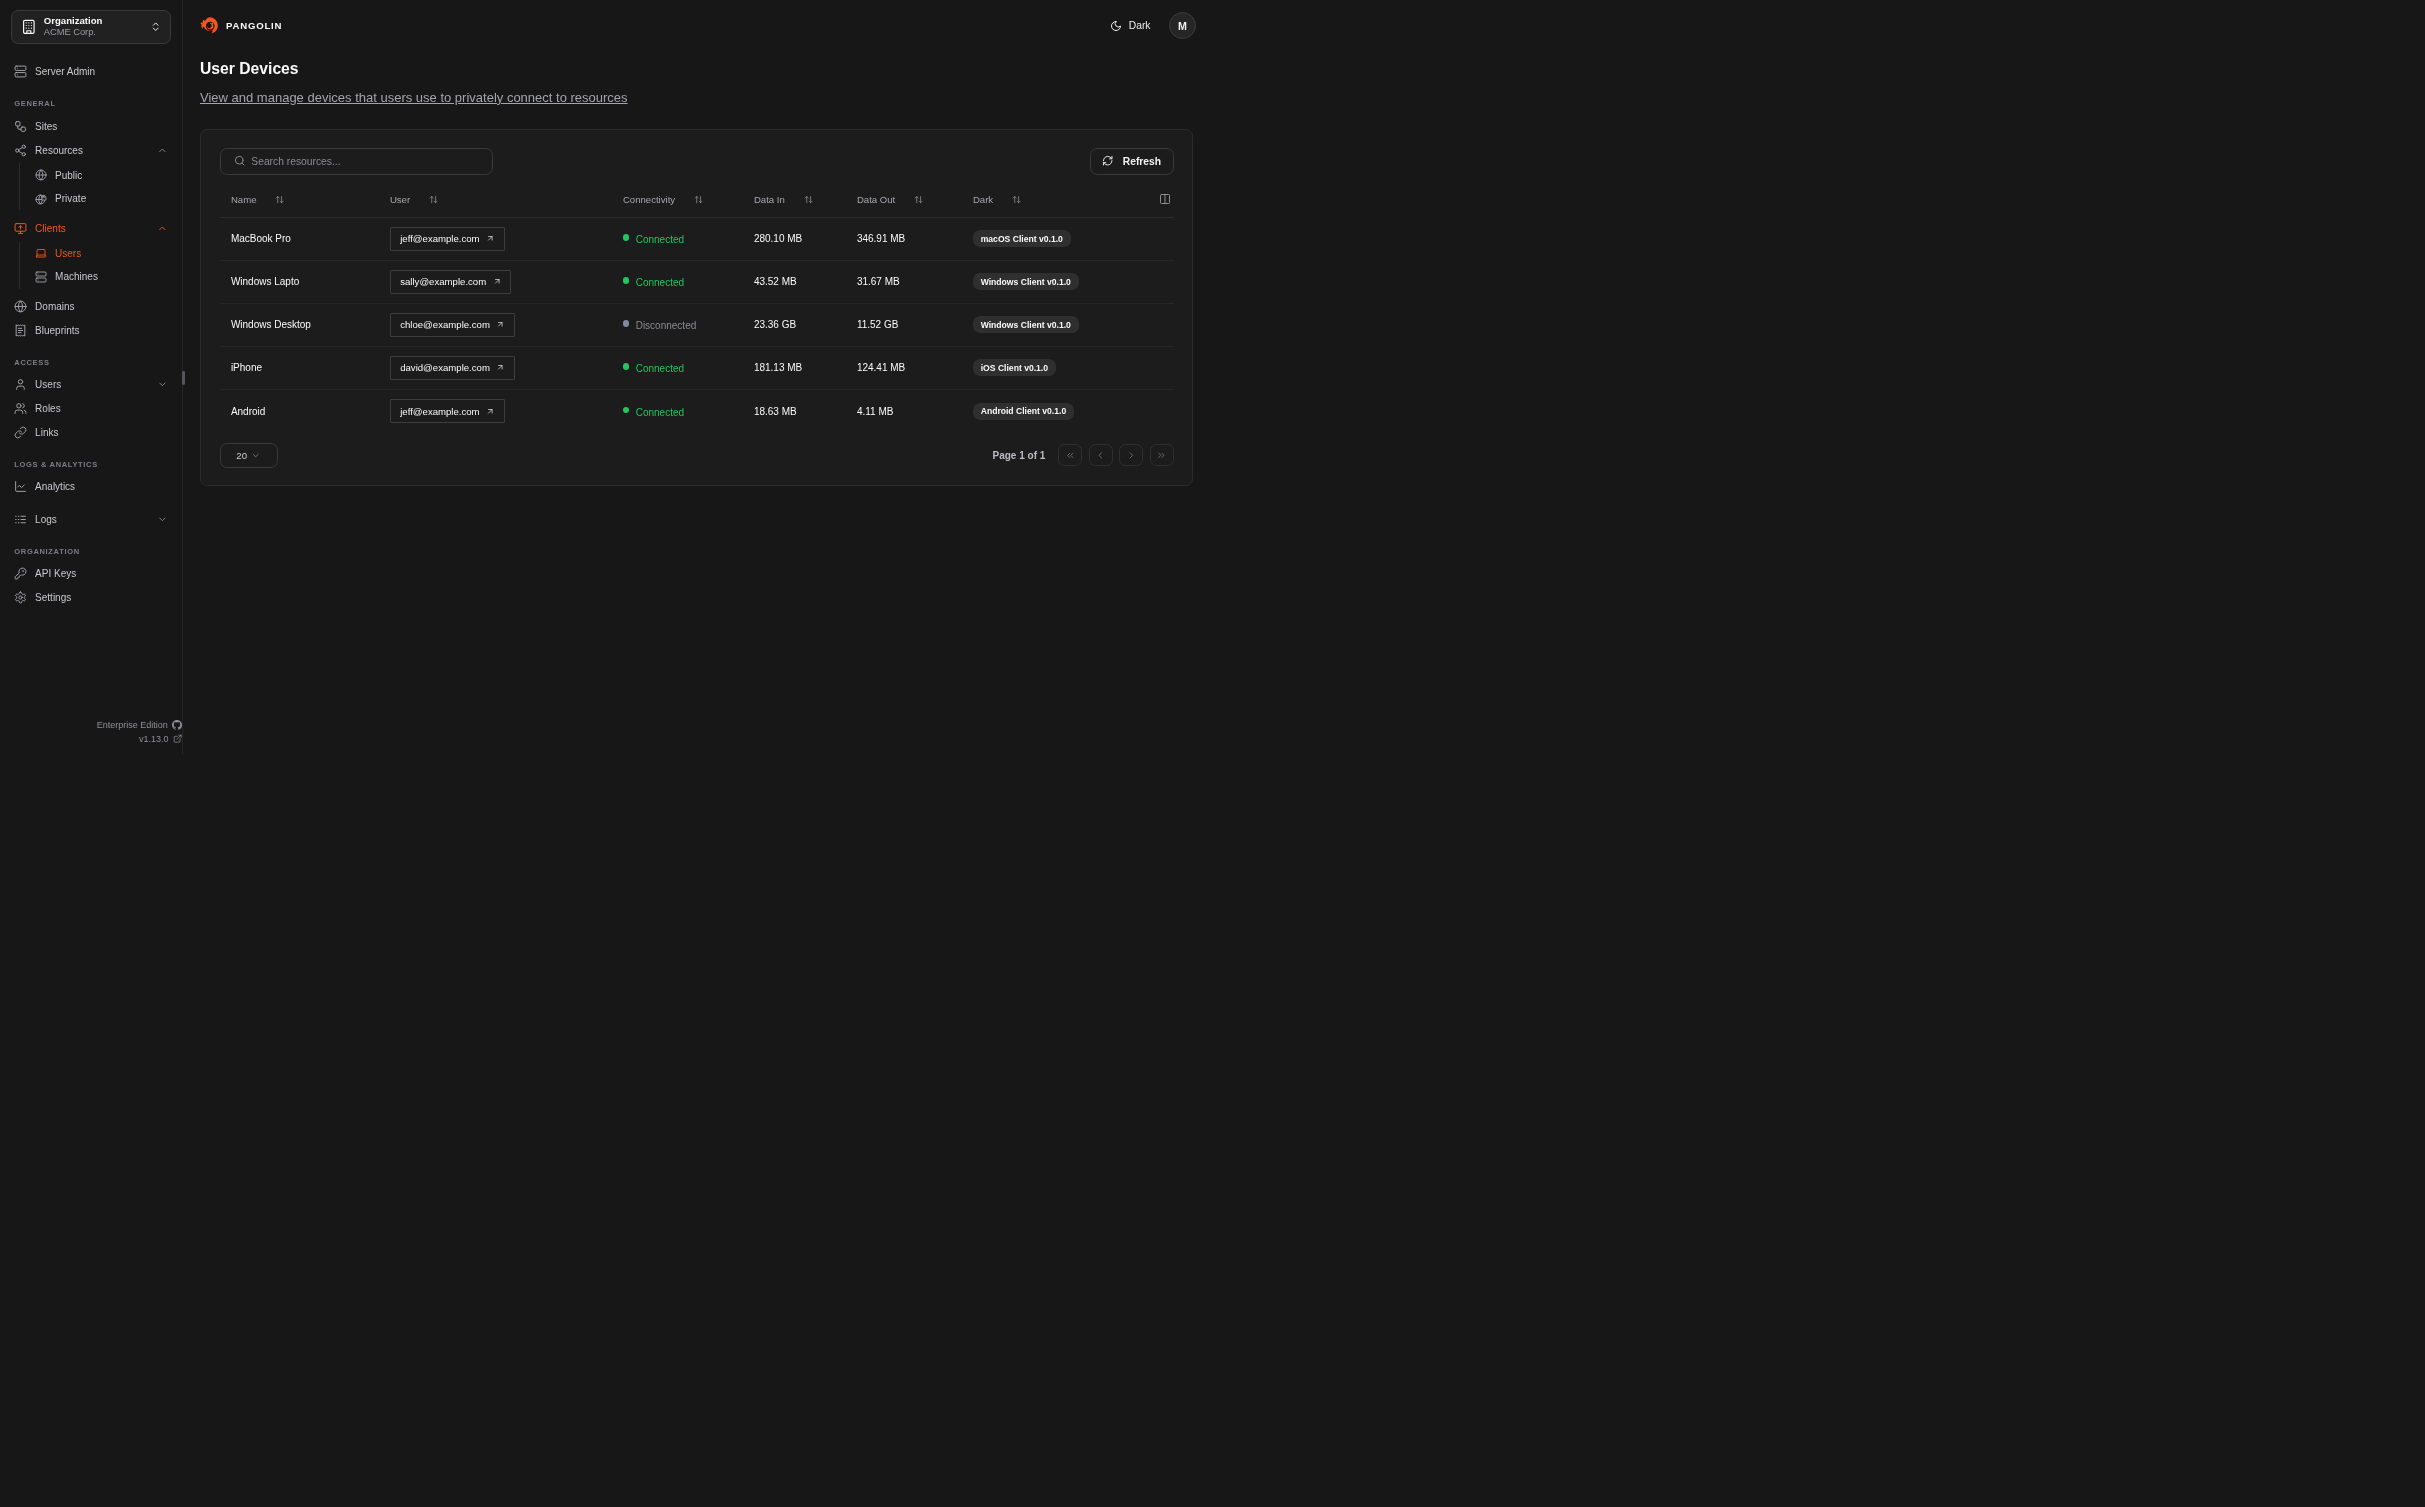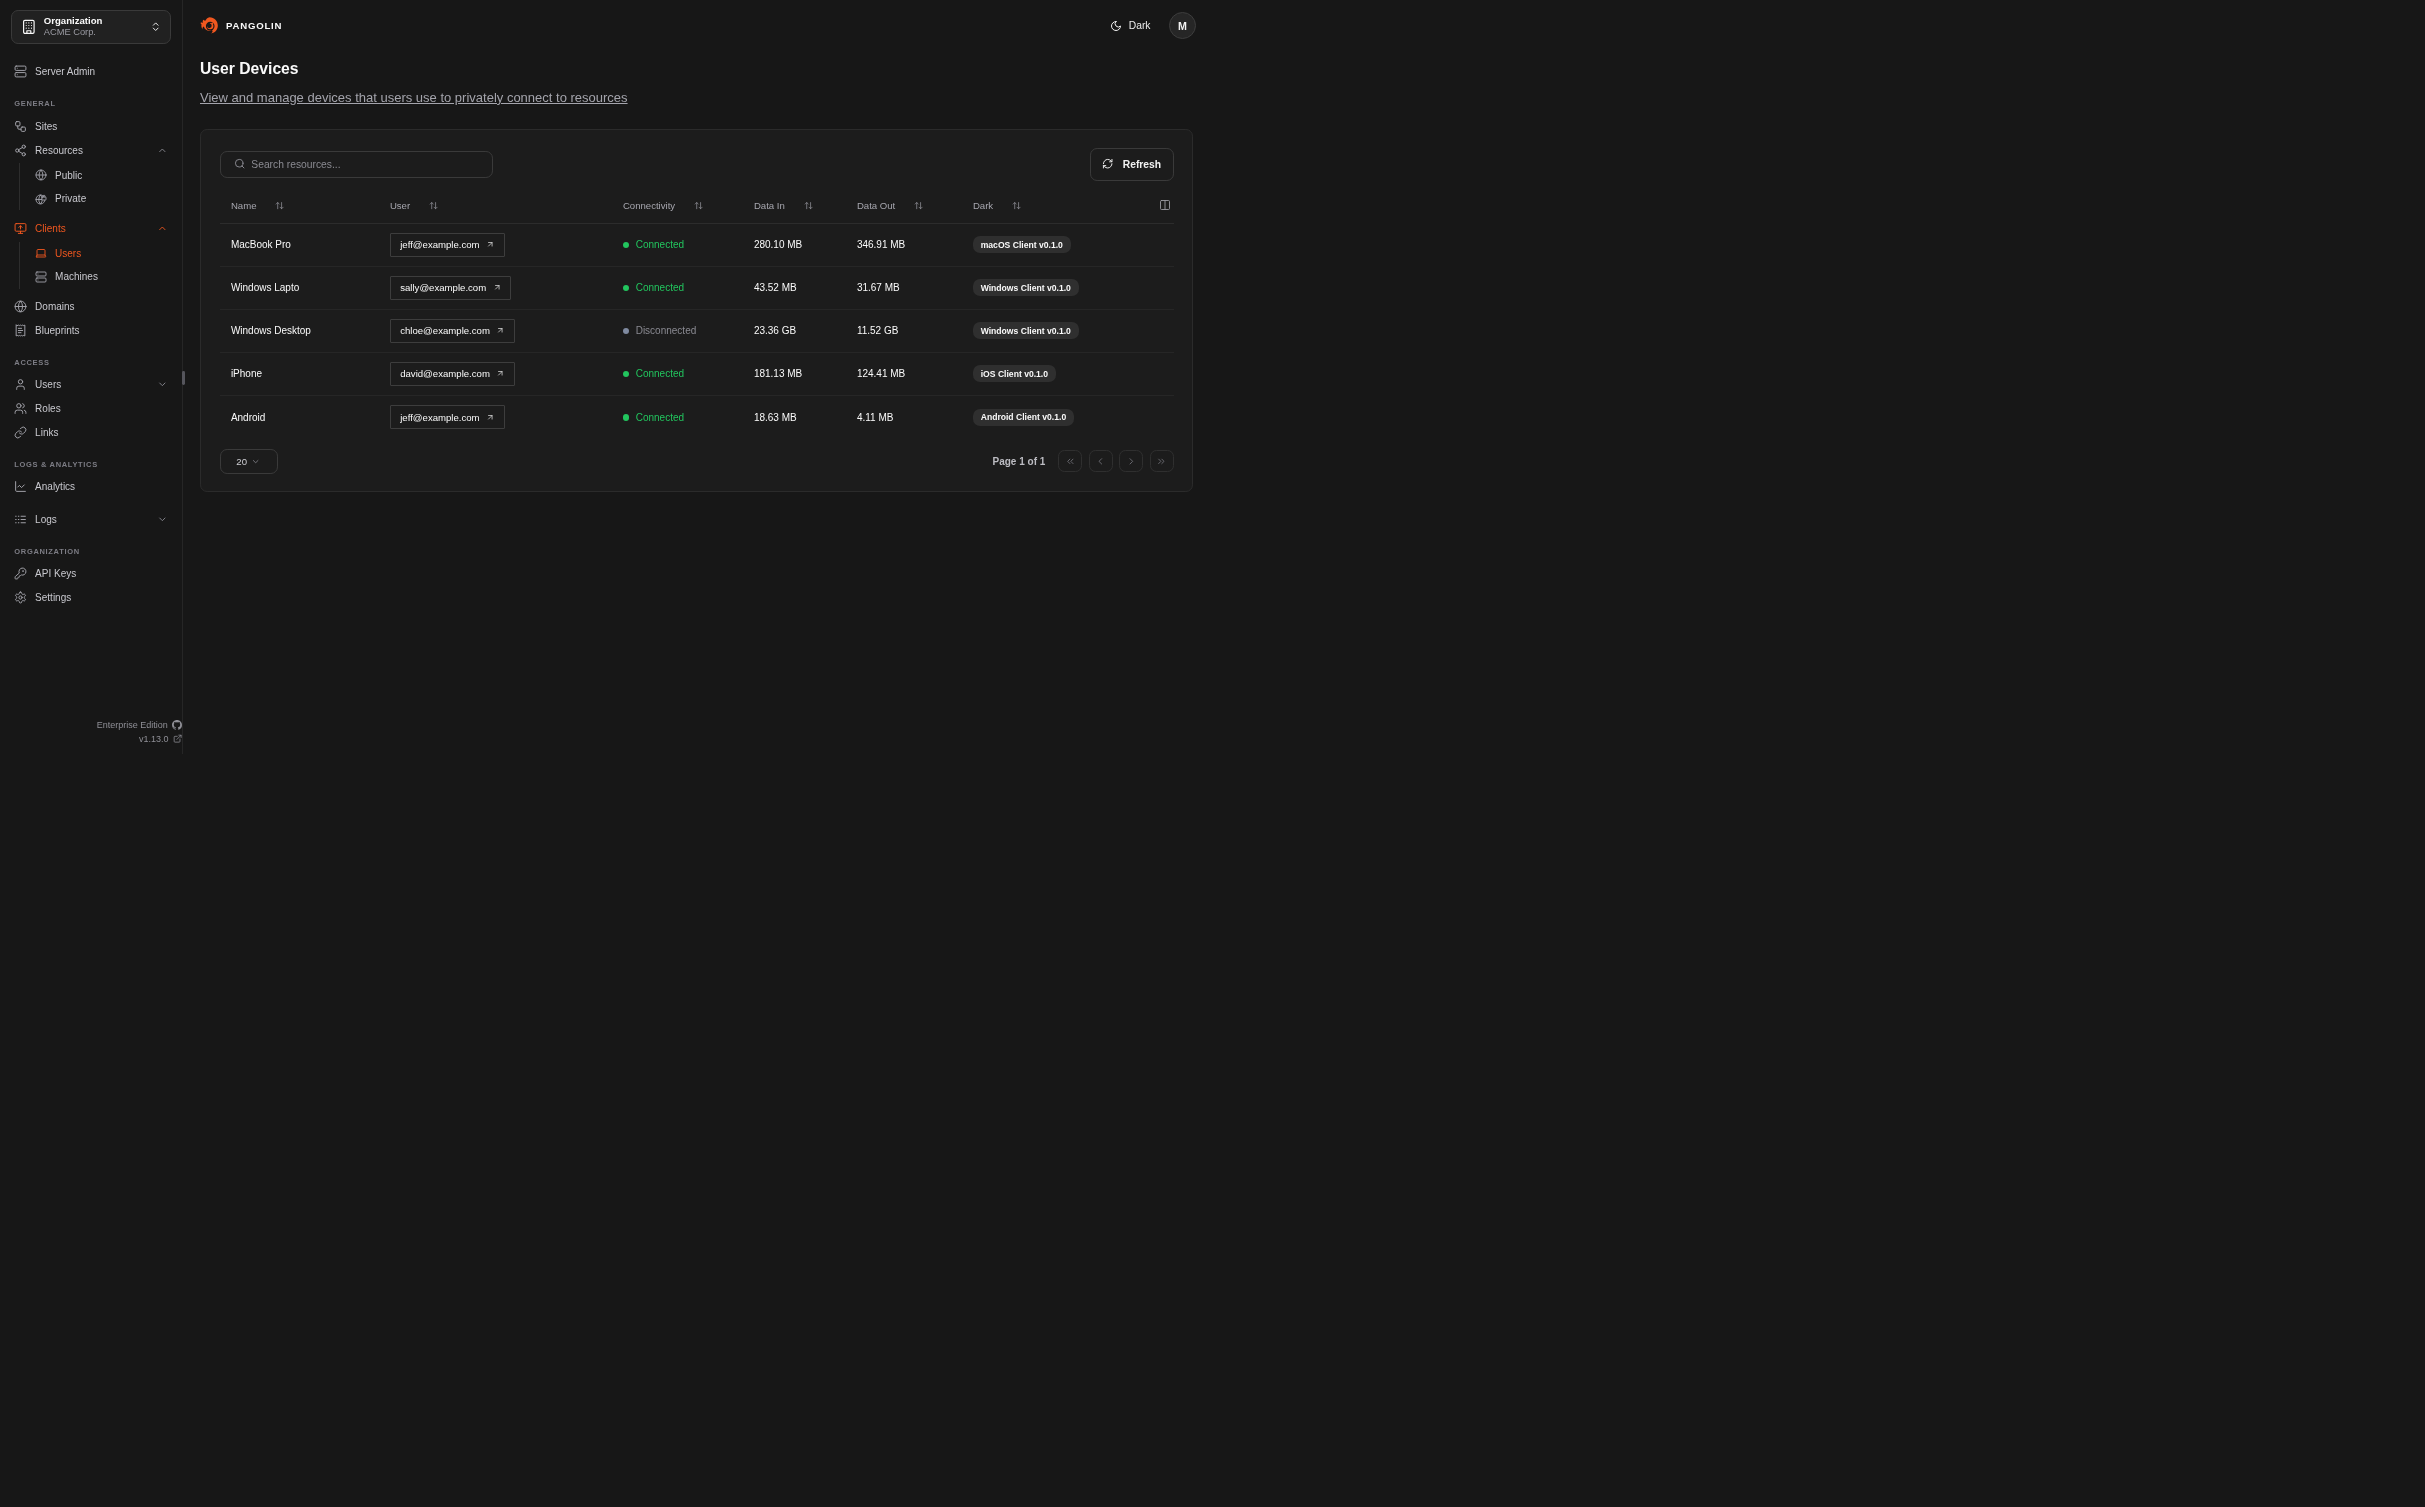--- a/index.html
+++ b/index.html
@@ -71,21 +71,21 @@
   .search-wrap {
     width:273px; height:27px; border:0.7px solid #3a3a3a; border-radius:7.1px;
     display:flex; align-items:center; gap:6.4px; padding:0 13px; color:#8b8b92;
   }
   .search-wrap input {
     flex:1; background:transparent; border:none; outline:none; color:#e8e8e8;
     font-size:10.3px; font-family:"Liberation Sans", sans-serif;
   }
   .search-wrap input::placeholder { color:#8b8b92; }
   .refresh-btn {
-    height:33px; padding:0 11.4px; border:0.7px solid #3a3a3a; border-radius:7.1px; background:transparent;
+    height:27px; padding:0 11.4px; border:0.7px solid #3a3a3a; border-radius:7.1px; background:transparent;
     color:#f2f2f2; font-size:10.3px; font-weight:600; display:flex; align-items:center; gap:9px; cursor:pointer;
     font-family:"Liberation Sans", sans-serif;
   }
 
   .table { margin:7.1px 18.5px 0; }
   .trow {
     display:grid; grid-template-columns:159px 233px 131px 103px 116px 1fr 28.5px;
     align-items:center;
   }
   .thead { height:36px; border-bottom:0.7px solid #2c2c2c; color:#a6a6ae; font-size:9.6px; }
@@ -94,21 +94,21 @@
   .th-toggle { display:flex; justify-content:flex-end; padding-right:2.9px; color:#9a9aa2; cursor:pointer; }
   .tbody .trow { height:43px; border-bottom:0.7px solid #262626; }
   .tbody .trow:last-child { border-bottom:none; }
   .cell { padding-left:11.4px; font-size:10px; color:#fafafa; }
   .user-chip {
     display:inline-flex; gap:6.4px; border:0.7px solid #3d3d3d; background:transparent;
     border-radius:1px; padding:5.7px 9.3px; color:#fafafa; font-size:9.6px; cursor:pointer;
     font-family:"Liberation Sans", sans-serif;
   }
   .user-chip .icon { color:#e5e5e5; }
-  .status { display:inline-flex; align-items:center; gap:6.4px; color:#22c55e; font-size:10px; }
+  .status { display:inline-flex; align-items:flex-start; gap:6.4px; color:#22c55e; font-size:10px; }
   .dot { width:6.4px; height:6.4px; border-radius:50%; background:#22c55e; }
   .trow.disconnected .status { color:#8a8a92; }
   .trow.disconnected .dot { background:#7f8aa0; }
   .agent-badge {
     display:inline-block; background:#2f2f2f; border-radius:7.1px; padding:3.6px 7.8px;
     font-size:8.6px; font-weight:700; color:#fafafa;
   }
 
   .card-footer { display:flex; align-items:center; justify-content:space-between; padding:10px 18.5px 17px; }
   .page-size {

